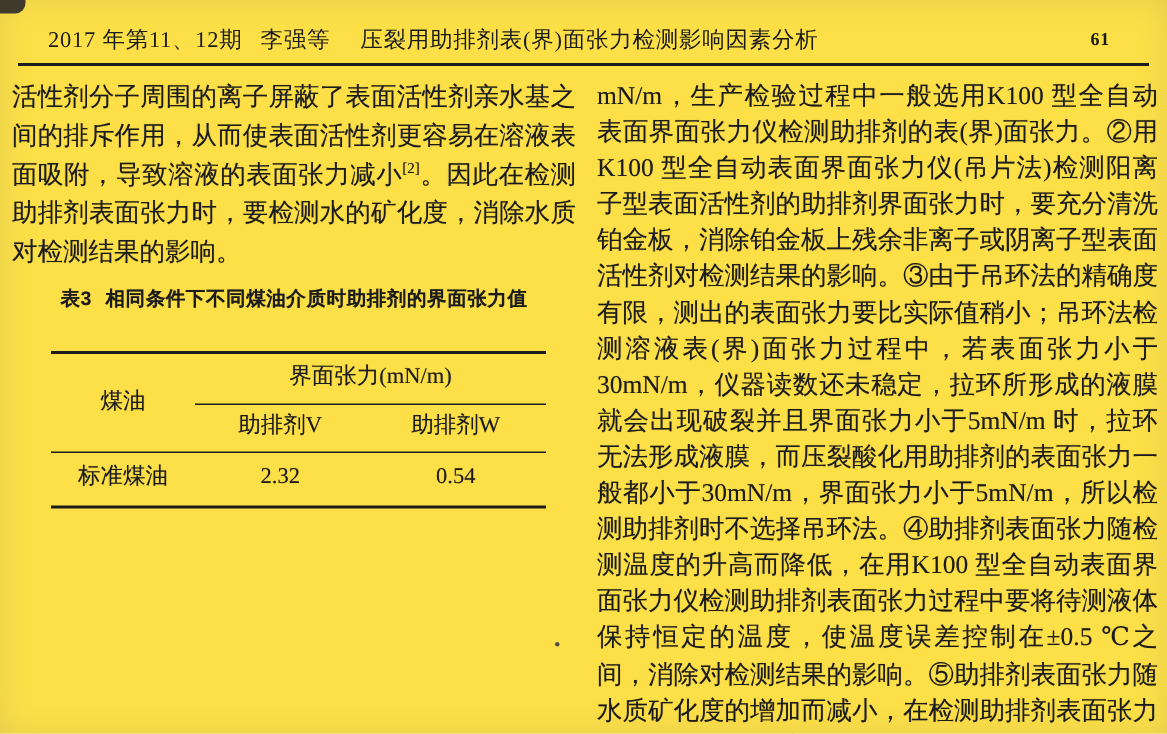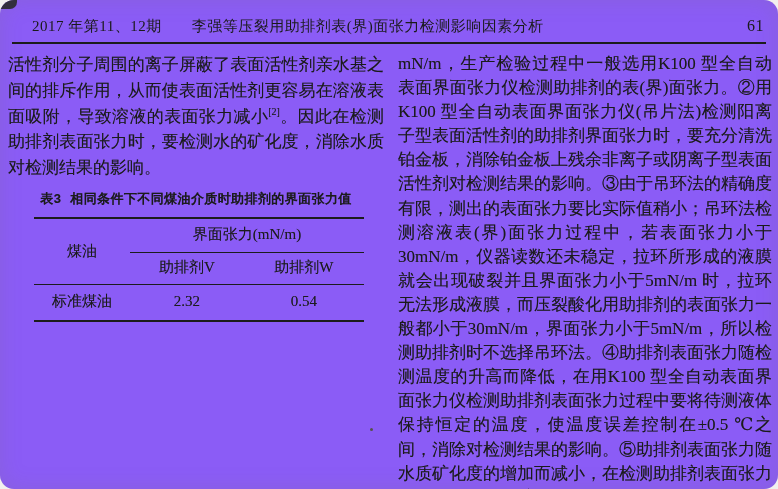--- a/index.html
+++ b/index.html
@@ -6,25 +6,24 @@
   html, body { width: 778px; height: 489px; }
   body {
     font-family: "Liberation Serif", "DejaVu Serif", serif;
     background: #f2f1ee;
     overflow: hidden;
   }
   .page {
     position: relative;
     width: 778px;
     height: 489px;
-    background: #8b5cf6;
+    background: #fde047;
     color: #1a1a1a;
     overflow: hidden;
     box-shadow: inset 0 0 22px rgba(120,115,105,0.18);
-    border-radius: 14px;
   }
   .scan-smudge {
     position: absolute;
     left: 0; top: 0;
     width: 17px; height: 9px;
     background: #2a2a2a;
     border-bottom-right-radius: 7px;
     opacity: 0.9;
   }
   
@@ -32,23 +31,23 @@
     position: absolute;
     left: 14px; right: 14px; top: 13px;
     height: 26px;
     display: flex;
     align-items: center;
     font-size: 15px;
     letter-spacing: 0.5px;
     white-space: nowrap;
   }
   .rh-issue { margin-left: 18px; }
-  .rh-authors { margin-left: 30px; }
-  .rh-title { }
-  .rh-page { margin-left: auto; font-size: 16px; }
+  .rh-authors { margin-left: 12px; }
+  .rh-title { margin-left: 20px; }
+  .rh-page { margin-left: auto; margin-right: 24px; font-size: 12px; font-weight: bold; }
   .head-rule {
     position: absolute;
     left: 12px; right: 12px; top: 42px;
     height: 2px;
     background: #1c1c1c;
   }
   
   .col {
     position: absolute;
     top: 52px;
@@ -73,21 +72,21 @@
   }
   .indent { text-indent: 2.05em; }
   
   .table-block { margin-top: 5px; }
   .tbl-caption {
     font-family: "Liberation Sans", "DejaVu Sans", sans-serif;
     font-weight: bold;
     font-size: 13px;
     text-align: center;
     letter-spacing: 0.4px;
-    margin-bottom: 5px;
+    margin-bottom: 22px;
     white-space: nowrap;
   }
   .tbl-caption .cap-label { margin-right: 9px; }
   table.ift-table {
     border-collapse: collapse;
     width: 330px;
     margin-left: 26px;
     font-size: 15px;
     border-top: 2.4px solid #1c1c1c;
     border-bottom: 2.4px solid #1c1c1c;

